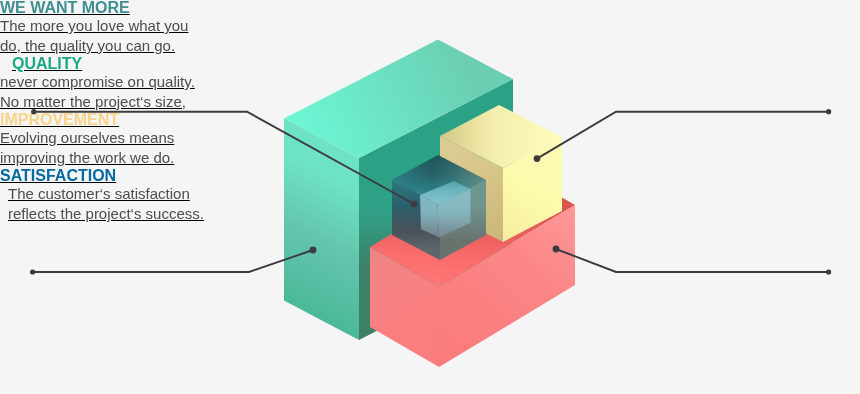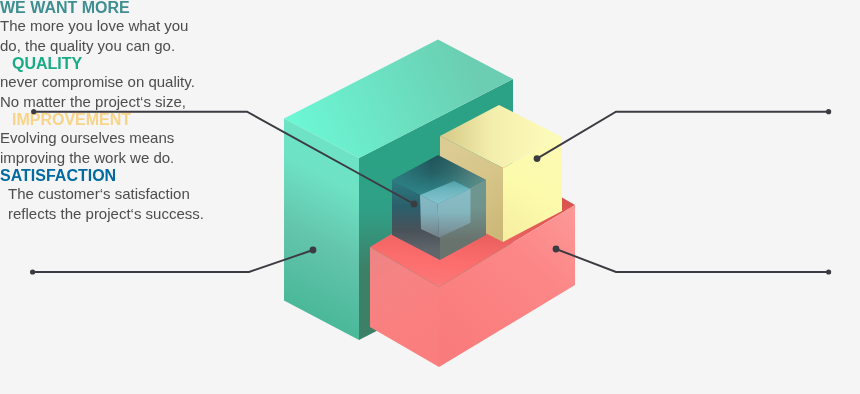--- a/index.html
+++ b/index.html
@@ -1,17 +1,17 @@
 <!DOCTYPE html>
 <html><head>
 <meta charset="utf-8">
 <style>
   html,body{margin:0;padding:0;}
   body{width:860px;height:394px;background:#f5f5f5;font-family:"Liberation Sans",sans-serif;overflow:hidden;}
-  #stage{position:relative;width:776px;height:394px;background:#f5f5f5;}
+  #stage{position:relative;width:776px;height:394px;background:#f5f5f5;text-decoration:underline;}
   svg.art{position:absolute;left:0;top:0;}
   .cl-title{font-weight:700;line-height:1;margin:0;white-space:nowrap;}
   .cl-body{color:#4d4d4d;font-size:15px;line-height:20px;margin:0;white-space:nowrap;}
 </style>
 </head>
 <body>
 
 <div id="stage">
 
   <svg class="art" width="860" height="394" viewBox="0 0 860 394">
@@ -174,21 +174,21 @@
 
   <div class="cl cl-l" style="left:36.5px;top:241.5px;padding-left:12px;">
     <div class="cl-title" style="color:#19ab86;">QUALITY</div>
   </div>
   <div class="cl cl-l" style="left:37px;top:281px;">
     <div class="cl-body">never compromise on quality.</div>
     <div class="cl-body">No matter the project‘s size,</div>
   </div>
 
   <div class="cl cl-r" style="right:36px;top:80px;">
-    <div class="cl-title" style="color:#f8d489;margin-left:12px;">IMPROVEMENT</div>
+    <div class="cl-title" style="color:#f8d489;">IMPROVEMENT</div>
   </div>
   <div class="cl cl-r" style="right:36px;top:120px;">
     <div class="cl-body">Evolving ourselves means</div>
     <div class="cl-body">improving the work we do.</div>
   </div>
 
   <div class="cl cl-r" style="right:36px;top:241.5px;">
     <div class="cl-title" style="color:#0369a1;">SATISFACTION</div>
   </div>
   <div class="cl cl-r" style="right:36px;top:281px;margin-left:8px;">

